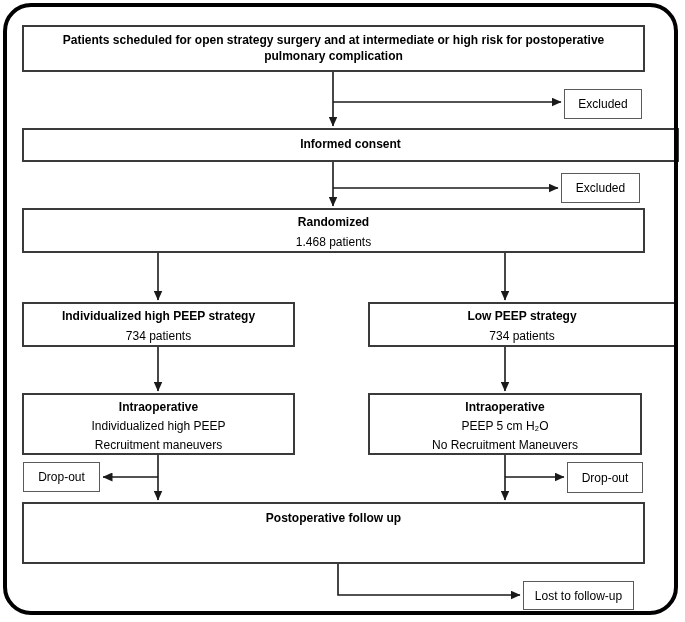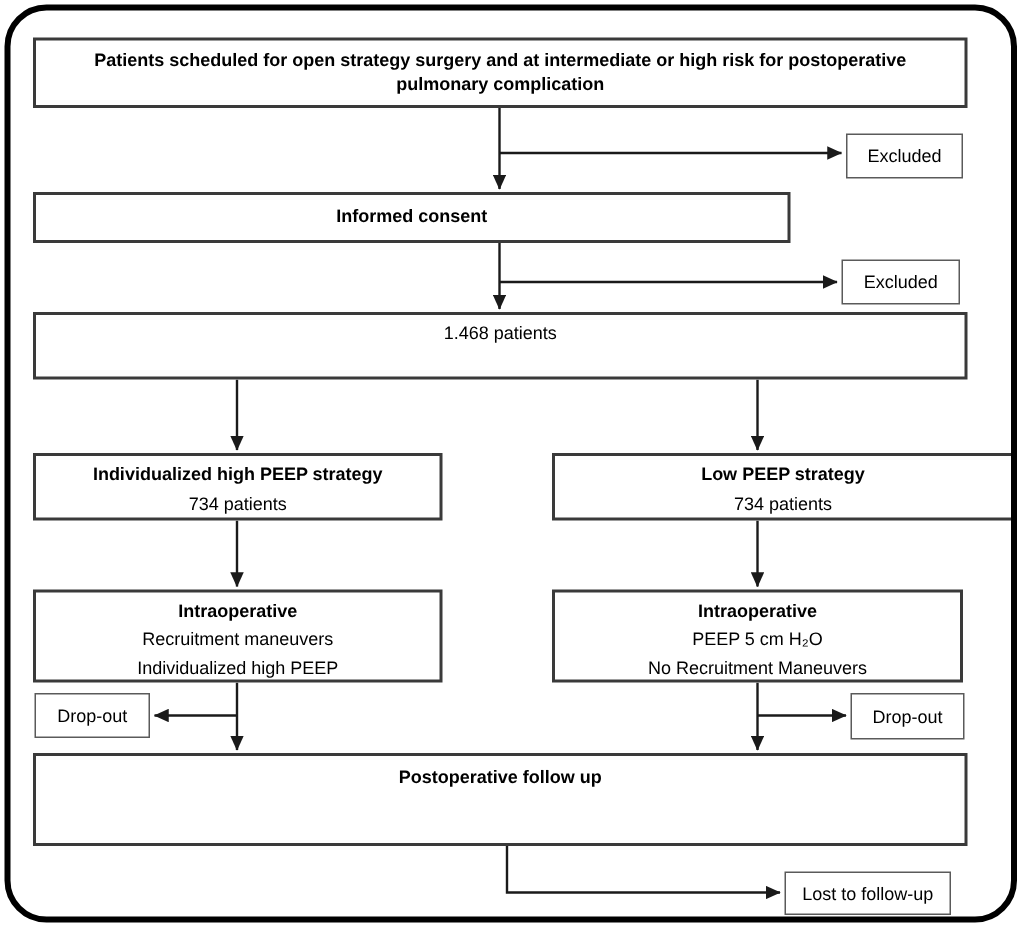--- a/index.html
+++ b/index.html
@@ -61,46 +61,47 @@
   </svg>
 
   <div class="box flex" style="left:22px;top:25px;width:623px;height:47px;padding:0 28px;">
     <div class="bt">Patients scheduled for open strategy surgery and at intermediate or high risk for postoperative pulmonary complication</div>
   </div>
 
   <div class="side" style="left:564px;top:89px;width:78px;height:30px;">
     <span>Excluded</span>
   </div>
 
-  <div class="box flex" style="left:22px;top:128px;width:505px;height:34px;">
+  <div class="box flex" style="left:22px;top:128px;width:657px;height:34px;">
     <div class="bt">Informed consent</div>
   </div>
 
   <div class="side" style="left:561px;top:173px;width:79px;height:30px;">
     <span>Excluded</span>
   </div>
 
   <div class="box two" style="left:22px;top:208px;width:623px;height:45px;padding-top:2px;">
+    <div class="ln bt">Randomized</div>
     <div class="ln rt">1.468 patients</div>
   </div>
 
   <div class="box two" style="left:22px;top:302px;width:273px;height:45px;padding-top:2px;">
     <div class="ln bt">Individualized high PEEP strategy</div>
     <div class="ln rt">734 patients</div>
   </div>
 
   <div class="box two" style="left:368px;top:302px;width:308px;height:45px;padding-top:2px;">
     <div class="ln bt">Low PEEP strategy</div>
     <div class="ln rt">734 patients</div>
   </div>
 
   <div class="box stack" style="left:22px;top:393px;width:273px;height:62px;">
     <div class="ln bt">Intraoperative</div>
+    <div class="ln rt">Individualized high PEEP</div>
     <div class="ln rt">Recruitment maneuvers</div>
-    <div class="ln rt">Individualized high PEEP</div>
   </div>
 
   <div class="box stack" style="left:368px;top:393px;width:274px;height:62px;">
     <div class="ln bt">Intraoperative</div>
     <div class="ln rt">PEEP 5 cm H₂O</div>
     <div class="ln rt">No Recruitment Maneuvers</div>
   </div>
 
   <div class="side" style="left:23px;top:462px;width:77px;height:30px;">
     <span>Drop-out</span>

